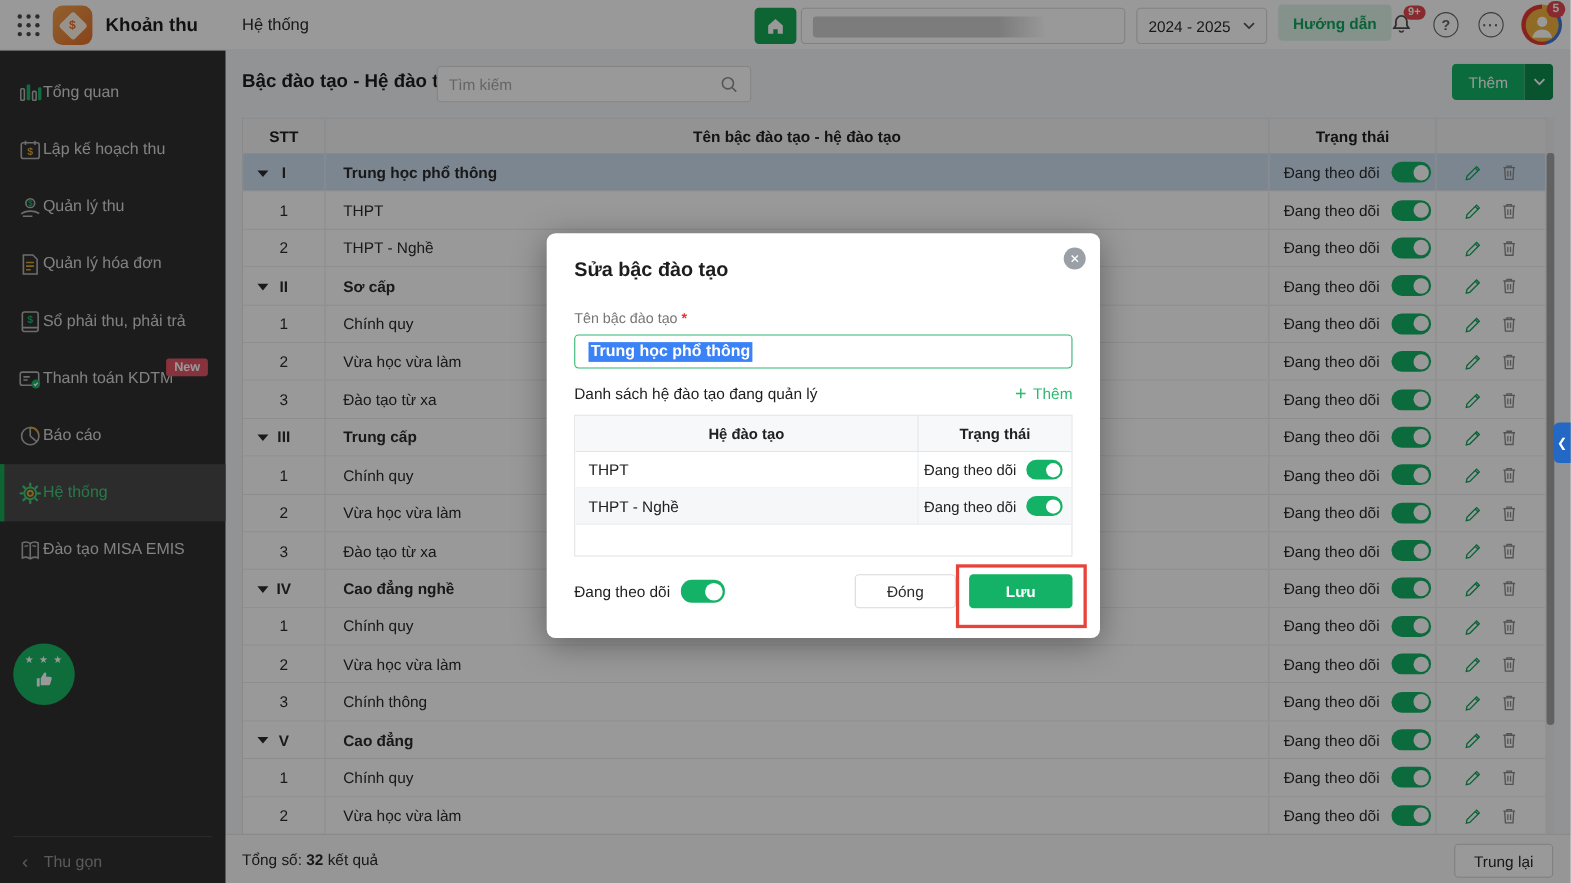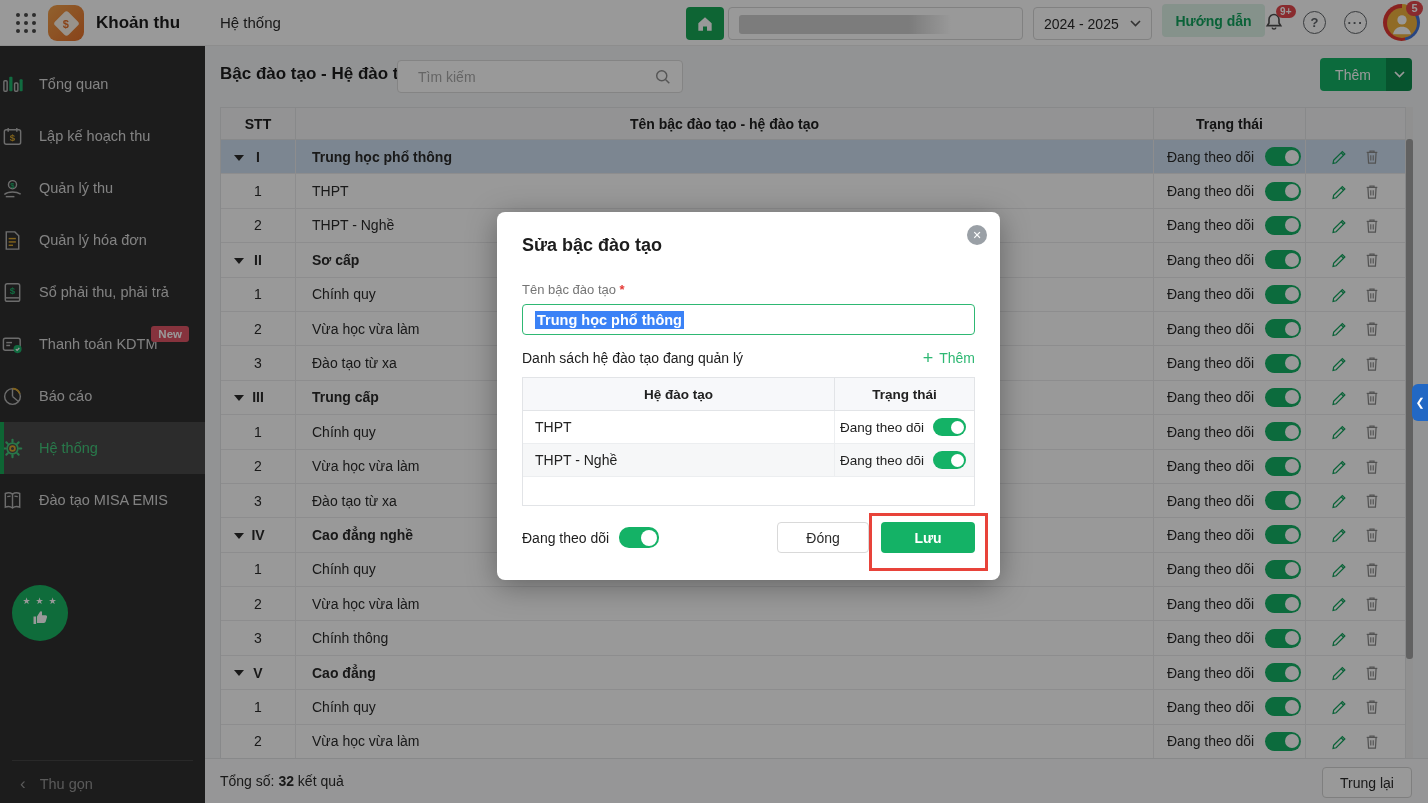--- a/index.html
+++ b/index.html
@@ -32,37 +32,37 @@
   .bell .badge{right:-8px;top:-5px;}
   .circle-ic{width:23px;height:23px;border:1.8px solid #5f6368;border-radius:50%;color:#5f6368;font-size:13px;font-weight:700;display:flex;align-items:center;justify-content:center;}
   .help{left:1303px;top:11px;}
   .more{left:1344px;top:11px;letter-spacing:1px;}
   .avatar{position:absolute;left:1383px;top:4px;width:37px;height:37px;border-radius:50%;background:conic-gradient(from 210deg,#e53935 0 42%,#f3b53a 42% 58%,#4273d8 58% 88%,#e53935 88% 100%);cursor:pointer;}
   .avatar .inner{position:absolute;inset:3.5px;border-radius:50%;background:#f0b23e;overflow:hidden;display:flex;align-items:center;justify-content:center;}
   .avatar .badge{right:-3px;top:-3px;font-size:11px;padding:2px 5.5px;}
 
   
   .sidebar{position:absolute;left:0;top:46px;width:205px;height:757px;background:var(--sidebar);z-index:1;padding-top:12px;}
-  .s-item{height:52px;display:flex;align-items:center;gap:15px;color:#d9d9d9;font-size:14.5px;cursor:pointer;position:relative;}
+  .s-item{height:52px;display:flex;align-items:center;padding-left:15px;color:#d9d9d9;font-size:14.5px;cursor:pointer;position:relative;}
   .s-item .icn{width:24px;height:24px;color:#b5b5b5;flex:0 0 auto;display:flex;align-items:center;justify-content:center;}
   .s-item.active{background:var(--sideactive);color:#44c97c;}
   .s-item.active .icn{color:#44c97c;}
   .s-item.active::before{content:"";position:absolute;left:0;top:0;bottom:0;width:4px;background:#18a957;}
   .new-badge{position:absolute;right:16px;top:8px;background:#e05667;color:#fff;font-size:11.5px;font-weight:700;border-radius:3px;padding:2px 7px;}
   .feedback-btn{position:absolute;left:12px;top:539px;width:56px;height:56px;border-radius:50%;background:#19b563;display:flex;flex-direction:column;align-items:center;justify-content:center;cursor:pointer;}
   .feedback-btn .stars{color:#fff;font-size:9px;letter-spacing:1px;line-height:1;font-family:"DejaVu Sans",sans-serif;margin-bottom:-1px;}
   .side-divider{position:absolute;left:12px;right:12px;bottom:42px;height:1px;background:#454545;}
   .collapse{position:absolute;left:20px;bottom:11px;display:flex;align-items:center;gap:14px;color:#969696;font-size:14.5px;cursor:pointer;}
   .collapse .chev{font-size:17px;line-height:1;}
 
   
   .main{position:absolute;left:205px;top:46px;width:1223px;height:757px;background:#f4f5f7;}
   .page-title{position:absolute;left:15px;top:18px;font-size:17px;font-weight:700;color:#1d1d1d;}
   .search-box{position:absolute;left:192px;top:14px;width:286px;height:33px;background:#fff;border:1px solid #dcdcdc;border-radius:4px;display:flex;align-items:center;}
-  .search-box input{flex:1;border:none;outline:none;font-size:14px;padding:0 20px;color:#333;background:transparent;font-family:inherit;}
+  .search-box input{flex:1;border:none;outline:none;font-size:14px;padding:0 10px;color:#333;background:transparent;font-family:inherit;}
   .search-box input::placeholder{color:#a9a9a9;}
   .search-box .mag{margin-right:10px;display:flex;}
   .add-split{position:absolute;left:1115px;top:12px;height:33px;display:flex;border-radius:4px;overflow:hidden;cursor:pointer;}
   .add-main{width:66px;background:var(--green);color:#fff;font-size:14px;font-weight:400;display:flex;align-items:center;justify-content:center;}
   .add-caret{width:26px;background:var(--dkgreen);display:flex;align-items:center;justify-content:center;}
 
   
   .table{position:absolute;left:15px;top:61px;width:1186px;height:652px;background:#fff;border:1px solid var(--border);border-bottom:none;overflow:hidden;}
   .thead{display:flex;height:32px;background:#f5f6f7;border-bottom:1px solid var(--border);font-weight:700;font-size:14px;align-items:center;}
   .thead>div{height:100%;display:flex;align-items:center;justify-content:center;border-right:1px solid var(--border);}

